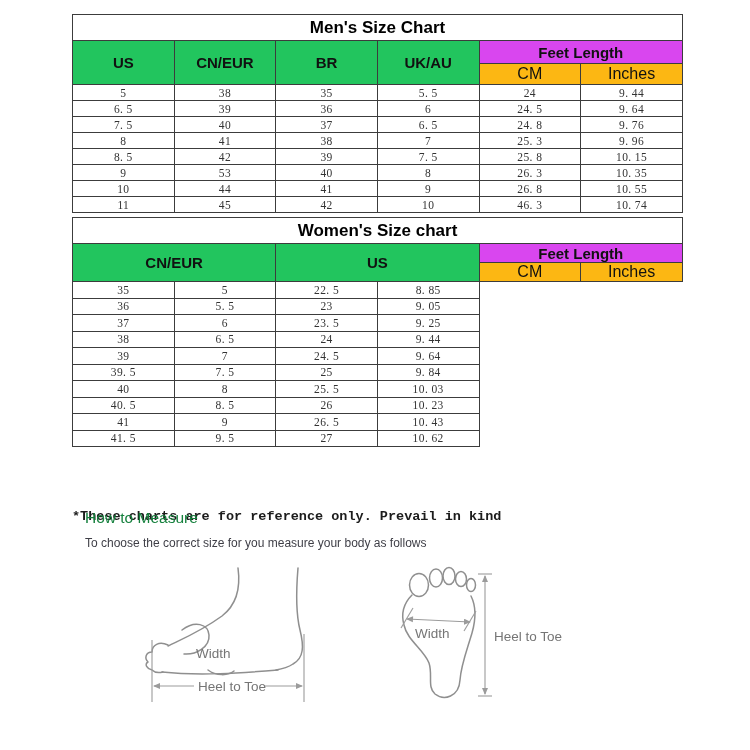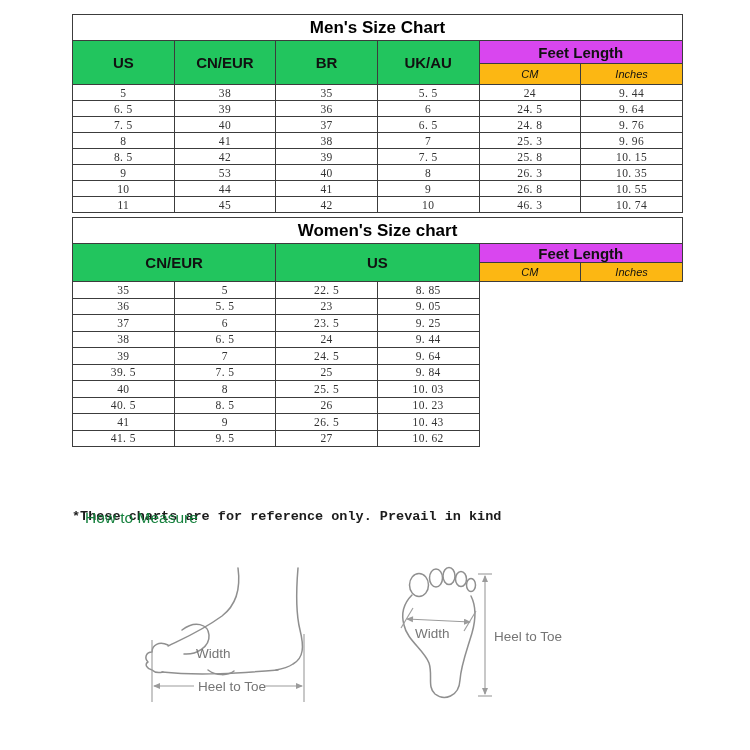--- a/index.html
+++ b/index.html
@@ -5,21 +5,21 @@
   html,body{margin:0;padding:0;background:#ffffff;}
   body{width:750px;height:750px;overflow:hidden;font-family:"Liberation Sans",sans-serif;}
   .page{position:relative;width:750px;height:750px;background:#ffffff;}
 
   .tables{position:absolute;left:72px;top:14px;width:611px;}
   table.size-table{border-collapse:collapse;table-layout:fixed;width:611px;}
   table.size-table td{border:1px solid #3c3c3c;text-align:center;vertical-align:middle;padding:0;overflow:hidden;}
   td.t-title{font-weight:bold;font-size:17px;color:#000;background:#fff;height:25px;font-family:"Liberation Sans",sans-serif;}
   td.head{background:#22c55e;font-weight:bold;font-size:15px;color:#111;}
   td.flhead{background:#d946ef;font-weight:bold;font-size:15px;color:#111;height:22px;}
-  td.subhead{background:#FCB713;font-weight:normal;font-size:11px;color:#111;height:20px;font-style:italic;}
+  td.subhead{background:#FCB713;font-weight:normal;font-size:16px;color:#111;height:20px;}
   td.w-head{height:18px;}
   tbody.data td{font-family:"Liberation Serif",serif;font-size:11.5px;color:#333;height:15px;letter-spacing:0.4px;}
   table.w-table{margin-top:4px;}
   tbody.w-data td{height:15.5px;}
 
   .notes{position:absolute;left:72px;top:474px;font-family:"Liberation Mono",monospace;
          font-weight:bold;font-size:13.5px;line-height:17px;color:#1c1c1c;white-space:pre;}
   .howto-heading{position:absolute;left:85px;top:509px;font-size:15.5px;color:#15803d;}
   .howto-sub{position:absolute;left:85px;top:536px;font-size:12px;color:#3e3e46;}
 
@@ -216,20 +216,21 @@
           </tr>
         </tbody>
     </table>
   </div>
 
   <div class="notes">
     <div>*These charts are for reference only. Prevail in kind</div>
   </div>
 
   <div class="howto-heading">How to Measure</div>
+  <div class="howto-sub">To choose the correct size for you measure your body as follows</div>
 
   <svg class="diagram" width="530" height="145" viewBox="0 0 530 145">
     <defs>
       <marker id="ae" markerWidth="9" markerHeight="8" refX="6" refY="3" orient="auto" markerUnits="userSpaceOnUse">
         <path d="M0,0 L7,3 L0,6 z" fill="#9b9b9b"></path>
       </marker>
       <marker id="as" markerWidth="9" markerHeight="8" refX="1" refY="3" orient="auto" markerUnits="userSpaceOnUse">
         <path d="M7,0 L0,3 L7,6 z" fill="#9b9b9b"></path>
       </marker>
     </defs>

